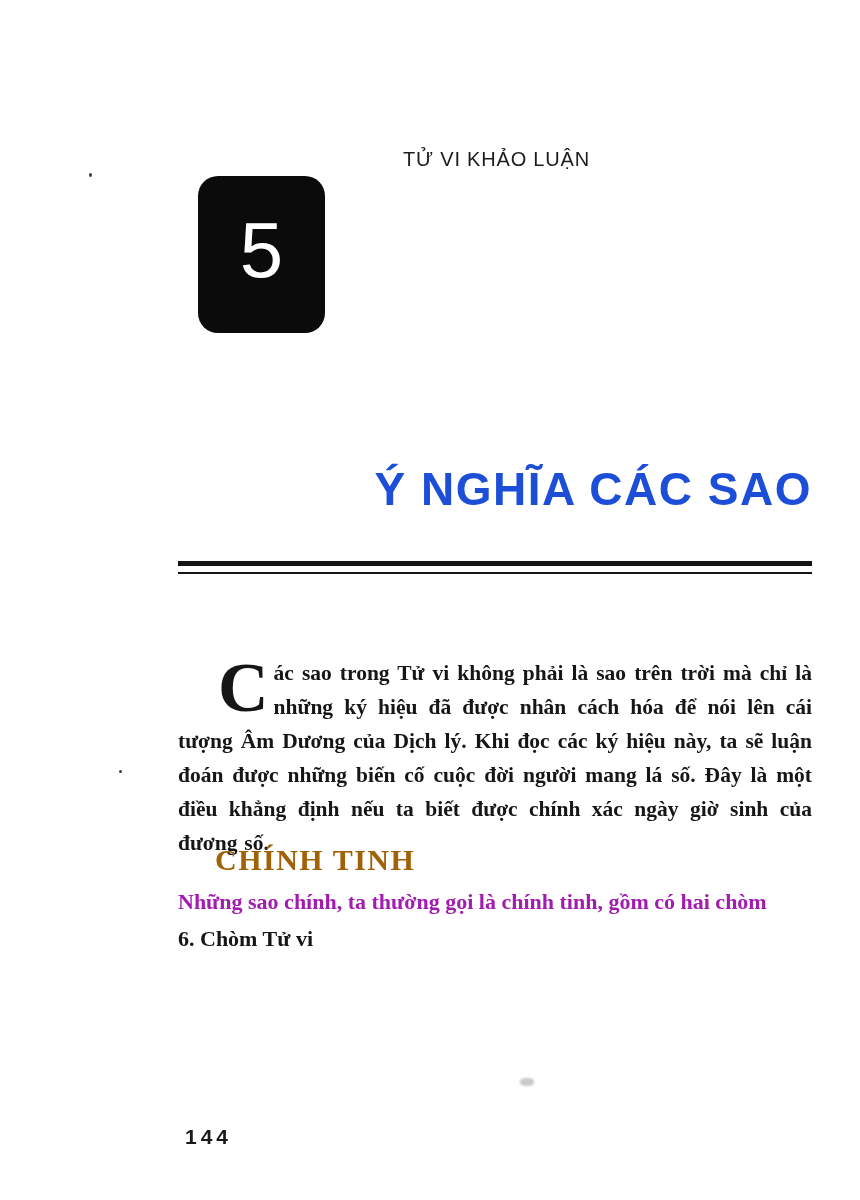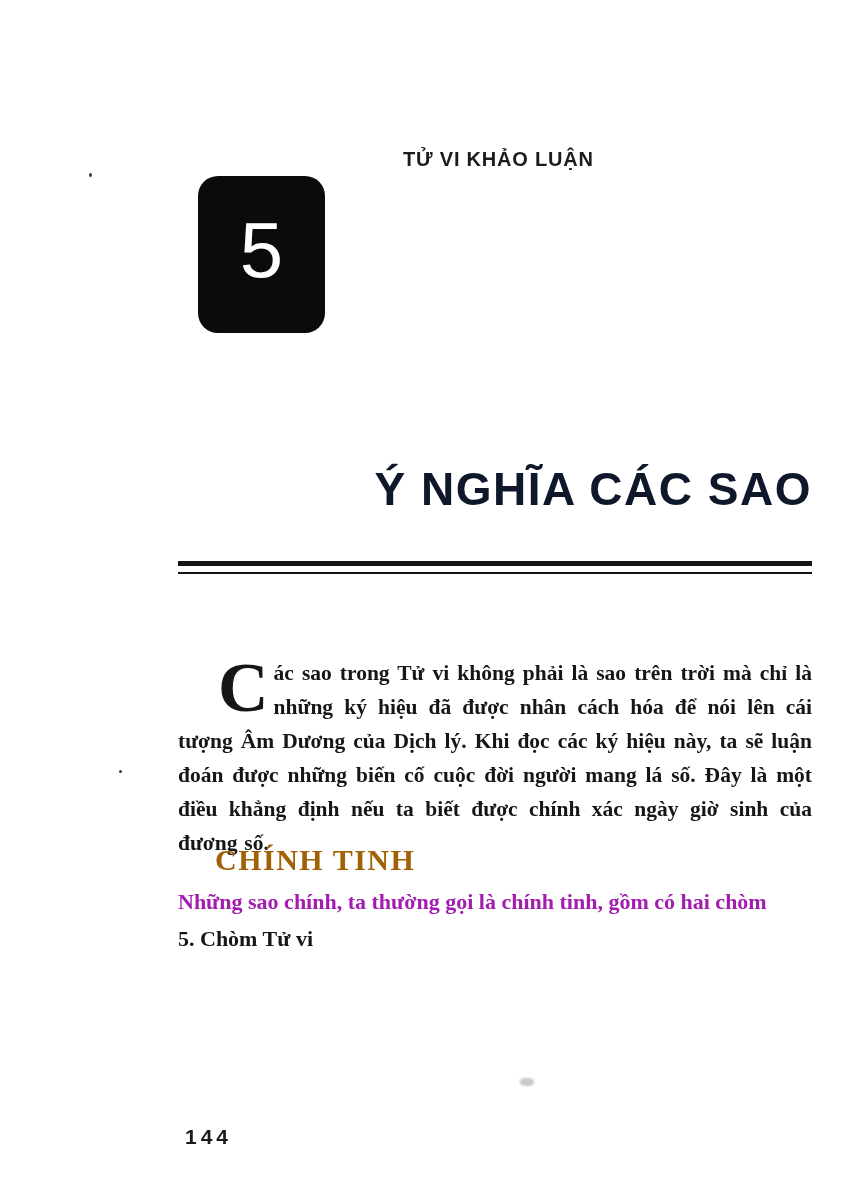--- a/index.html
+++ b/index.html
@@ -12,21 +12,21 @@
     overflow: hidden;
     font-family: "Liberation Serif", serif;
     color: #131313;
   }
   .running-header {
     position: absolute;
     left: 403px;
     top: 148px;
     font-family: "Liberation Sans", sans-serif;
     font-size: 20px;
-    font-weight: 700;
+    font-weight: 400;
     letter-spacing: 0.8px;
     color: #1c1c1c;
     white-space: nowrap;
   }
   .chapter-box {
     position: absolute;
     left: 198px;
     top: 176px;
     width: 127px;
     height: 157px;
@@ -46,21 +46,21 @@
   }
   .chapter-title {
     position: absolute;
     right: 48px;
     top: 462px;
     font-family: "Liberation Sans", sans-serif;
     font-size: 46px;
     font-weight: 700;
     letter-spacing: 1.5px;
     white-space: nowrap;
-    color: #0f172a;
+    color: #1d4ed8;
   }
   .title-rule {
     position: absolute;
     left: 178px;
     top: 561px;
     width: 634px;
     height: 13px;
     border-top: 5px solid #141414;
     border-bottom: 2.5px solid #141414;
   }
@@ -154,21 +154,21 @@
   <div class="title-rule"></div>
 
   <p class="body-paragraph">
     <span class="dropcap">C</span><span>ác sao trong Tử vi không phải là sao trên trời mà chỉ là những ký hiệu đã được nhân cách hóa để nói lên cái tượng Âm Dương của Dịch lý. Khi đọc các ký hiệu này, ta sẽ luận đoán được những biến cố cuộc đời người mang lá số. Đây là một điều khẳng định nếu ta biết được chính xác ngày giờ sinh của đương số.</span>
   </p>
 
   <h2 class="section-heading">CHÍNH TINH</h2>
 
   <div class="section-intro">Những sao chính, ta thường gọi là chính tinh, gồm có hai chòm</div>
 
-  <div class="list-item list-item-1">5. Chòm Tử vi</div>
+  <div class="list-item list-item-1">6. Chòm Tử vi</div>
 
 
   <div class="page-number">144</div>
 
   <div class="artifact artifact-1"></div>
   <div class="artifact artifact-2"></div>
   <div class="artifact artifact-3"></div>
 
 </div>
 

